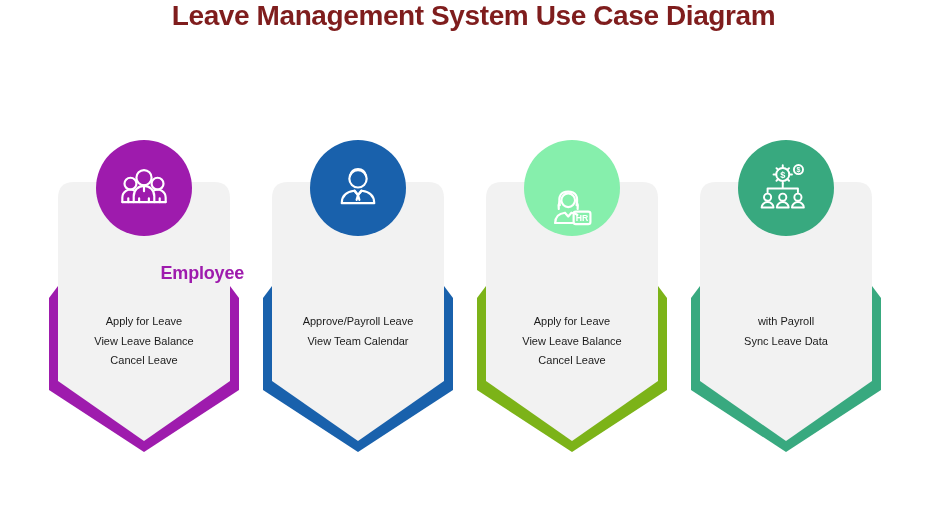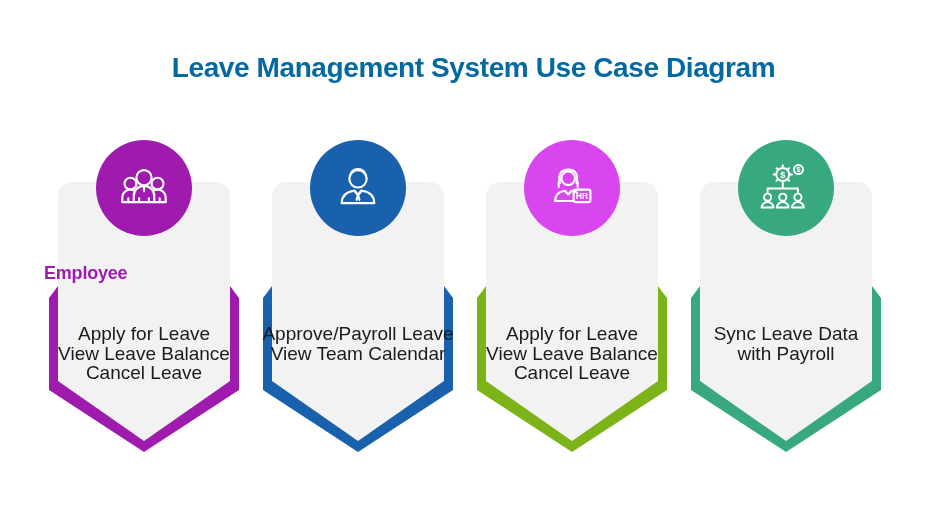--- a/index.html
+++ b/index.html
@@ -1,40 +1,40 @@
 <!DOCTYPE html>
 <html><head>
 <meta charset="utf-8">
 <style>
   html,body{margin:0;padding:0;}
   body{
     width:947px;height:516px;position:relative;background:#ffffff;
     font-family:"Liberation Sans", sans-serif;overflow:hidden;
   }
   .main-title{
-    margin:0;padding-top:52px;text-align:center;
-    font-size:28px;font-weight:700;letter-spacing:-0.4px;color:#0369a1;
+    margin:0;text-align:center;
+    font-size:28px;font-weight:700;letter-spacing:-0.4px;color:#7f1d1d;
   }
   .columns{
     position:absolute;top:140px;left:44px;display:flex;gap:14px;
   }
   .column{position:relative;width:200px;height:330px;}
   .badge-circle{
     position:absolute;top:0;left:52px;width:96px;height:96px;border-radius:50%;
     display:flex;align-items:center;justify-content:center;z-index:2;
   }
   .badge-circle svg{width:52px;height:52px;}
   svg.shape{position:absolute;top:32px;left:0;z-index:1;}
   .actor-title{
     position:absolute;top:123px;left:0;width:100%;z-index:3;
-    text-align:left;font-size:18px;font-weight:700;letter-spacing:-0.2px;
+    text-align:right;font-size:18px;font-weight:700;letter-spacing:-0.2px;
   }
   .use-cases{
-    position:absolute;top:184px;left:0;width:100%;z-index:3;
-    text-align:center;font-size:19px;line-height:19.5px;color:#1b1b1b;
+    position:absolute;top:172px;left:0;width:100%;z-index:3;
+    text-align:center;font-size:11px;line-height:19.5px;color:#1b1b1b;
   }
   .icon-stroke{fill:none;stroke:#ffffff;stroke-width:2;stroke-linecap:round;stroke-linejoin:round;}
   .icon-stroke-thin{fill:none;stroke:#ffffff;stroke-width:1.8;stroke-linecap:round;stroke-linejoin:round;}
   .icon-text{fill:#ffffff;stroke:none;font-family:"Liberation Sans", sans-serif;font-weight:bold;}
 </style>
 </head>
 <body>
 
 <h1 class="main-title">Leave Management System Use Case Diagram</h1>
 
@@ -84,21 +84,21 @@
       <polygon points="14,114 5,126 5,218 100,280 195,218 195,126 186,114" style="fill: rgb(25, 97, 172);"></polygon>
       <path d="M14 26 Q14 10 30 10 L170 10 Q186 10 186 26 L186 209 L100 269 L14 209 Z" style="fill: rgb(242, 242, 242);"></path>
     </svg>
     <div class="use-cases">
       <div>Approve/Payroll Leave</div>
       <div>View Team Calendar</div>
     </div>
   </div>
 
   <div class="column">
-    <div class="badge-circle" style="background-color: #d946ef;">
+    <div class="badge-circle" style="background-color: #86efac; align-items: flex-end;">
       <svg viewBox="0 0 48 48">
         <g class="icon-stroke">
           <circle cx="20.5" cy="15" r="6.3"></circle>
           <path d="M12.8 19.5 q-2.6 -12.5 7.7 -12.5 q10.3 0 7.7 12.5"></path>
           <path d="M12.8 16 q-1.8 3.5 -1 7"></path>
           <path d="M28.2 16 q1.8 3.5 1 7"></path>
           <path d="M8.5 36 q0 -8.5 9 -9.5 l3 3.5 l3 -3.5 q3.5 0.4 5.5 2"></path>
           <path d="M8.5 36 h16"></path>
           <rect x="25.5" y="25.5" width="15.5" height="11.5" rx="2"></rect>
         </g>
@@ -133,18 +133,18 @@
         </g>
         <text class="icon-text" x="21" y="14.6" font-size="8.5" text-anchor="middle">$</text>
         <text class="icon-text" x="35.5" y="9.4" font-size="6.5" text-anchor="middle">$</text>
       </svg>
     </div>
     <svg class="shape" width="200" height="290" viewBox="0 0 200 290">
       <polygon points="14,114 5,126 5,218 100,280 195,218 195,126 186,114" style="fill: rgb(56, 169, 127);"></polygon>
       <path d="M14 26 Q14 10 30 10 L170 10 Q186 10 186 26 L186 209 L100 269 L14 209 Z" style="fill: rgb(242, 242, 242);"></path>
     </svg>
     <div class="use-cases">
+      <div>with Payroll</div>
       <div>Sync Leave Data</div>
-      <div>with Payroll</div>
     </div>
   </div>
 
 </div>
 
 </body></html>

